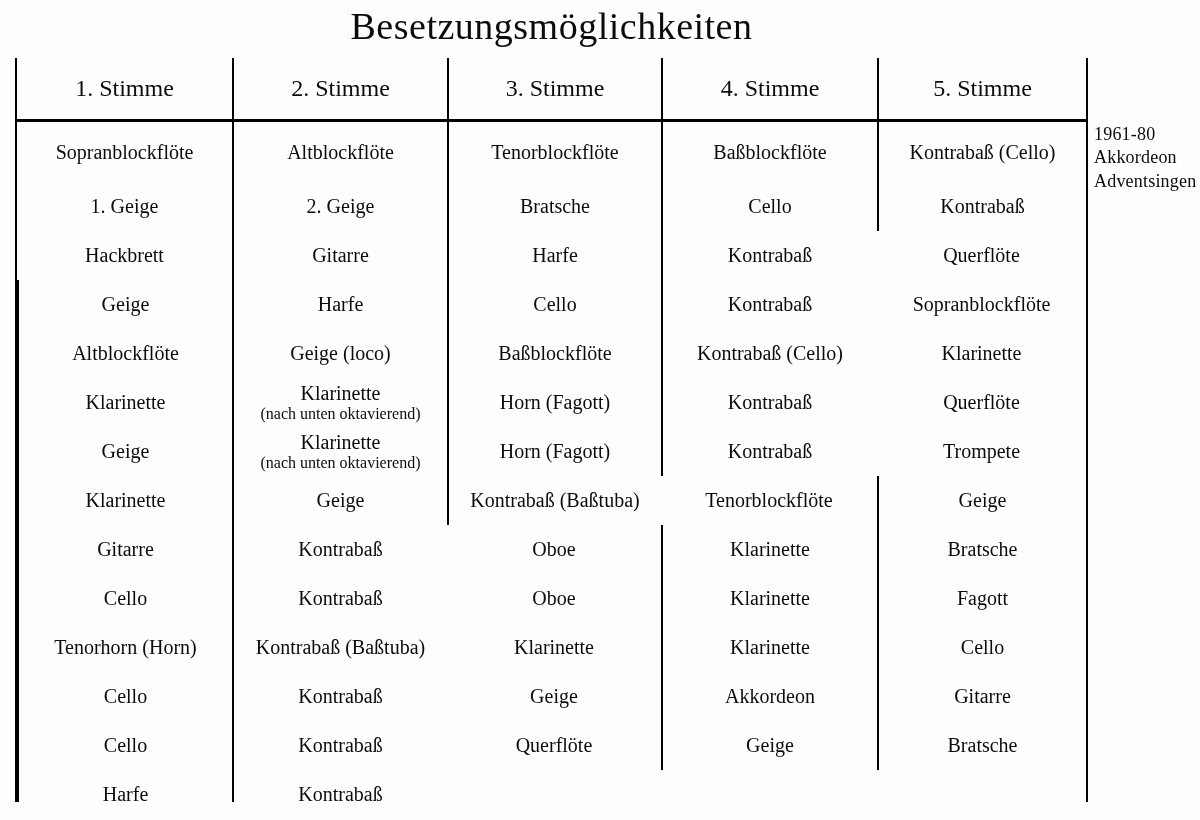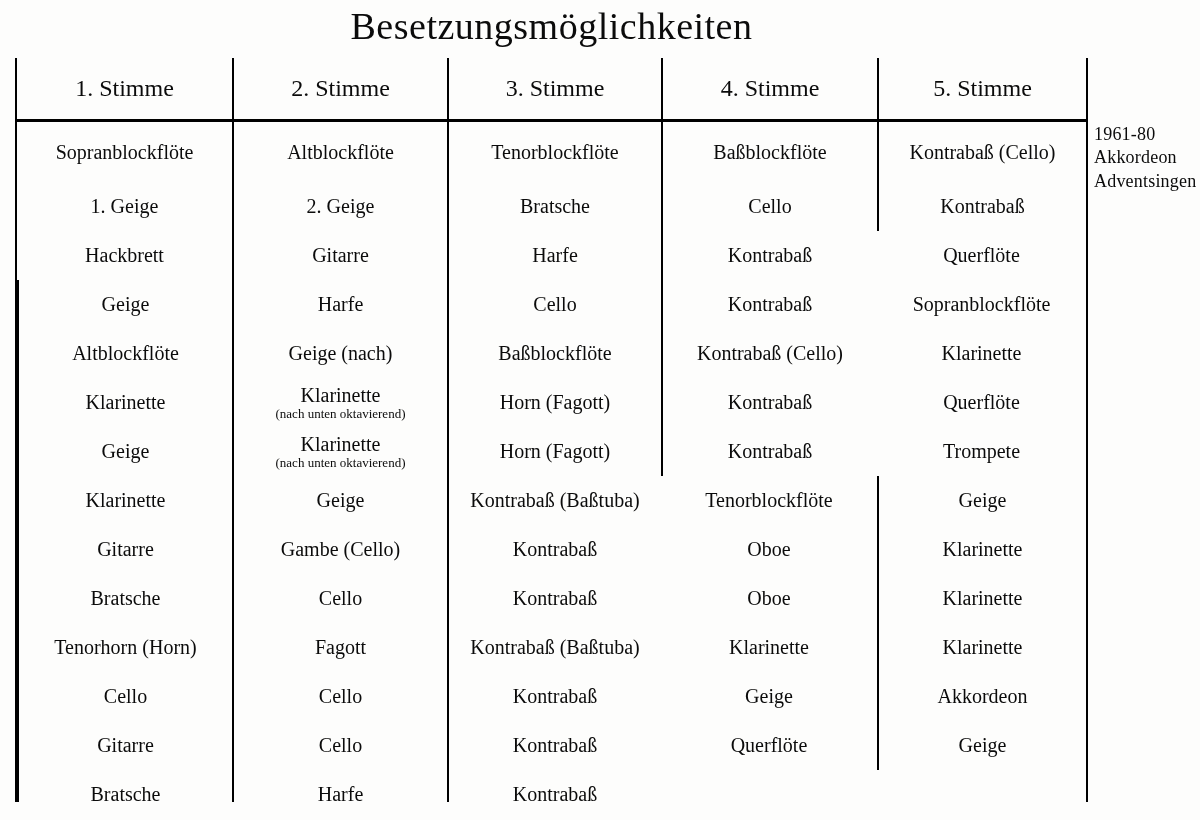--- a/index.html
+++ b/index.html
@@ -48,21 +48,21 @@
     align-items:center;
     justify-content:center;
     text-align:center;
     font-size:20px;
     line-height:1.12;
     overflow:hidden;
   }
   .cell.cb{ border-left:2px solid var(--line); }
   .cell.th{ border-bottom:3px solid var(--line); font-size:24px;justify-content:center; }
   .cell .sub{
-    font-size:13px;
+    font-size:16px;
     line-height:1.05;
     margin-top:1px;
     white-space:nowrap;
   }
   .cell .sub:empty{ display:none; }
   .side-note{
     position:absolute;
     left:1094px;
     top:123px;
     width:100px;
@@ -151,21 +151,21 @@
       <div class="cell cb">
         <span class="main">Kontrabaß</span>
       </div>
       <div class="cell">
         <span class="main">Sopranblockflöte</span>
       </div>
       <div class="cell cb">
         <span class="main">Altblockflöte</span>
       </div>
       <div class="cell cb">
-        <span class="main">Geige (nach)</span>
+        <span class="main">Geige (loco)</span>
       </div>
       <div class="cell cb">
         <span class="main">Baßblockflöte</span>
       </div>
       <div class="cell cb">
         <span class="main">Kontrabaß (Cello)</span>
       </div>
       <div class="cell">
         <span class="main">Klarinette</span>
       </div>
@@ -213,23 +213,20 @@
       <div class="cell">
         <span class="main">Tenorblockflöte</span>
       </div>
       <div class="cell cb">
         <span class="main">Geige</span>
       </div>
       <div class="cell cb">
         <span class="main">Gitarre</span>
       </div>
       <div class="cell cb">
-        <span class="main">Gambe (Cello)</span>
-      </div>
-      <div class="cell cb">
         <span class="main">Kontrabaß</span>
       </div>
       <div class="cell">
         <span class="main">Oboe</span>
       </div>
       <div class="cell cb">
         <span class="main">Klarinette</span>
       </div>
       <div class="cell cb">
         <span class="main">Bratsche</span>
@@ -240,24 +237,24 @@
       <div class="cell cb">
         <span class="main">Kontrabaß</span>
       </div>
       <div class="cell">
         <span class="main">Oboe</span>
       </div>
       <div class="cell cb">
         <span class="main">Klarinette</span>
       </div>
       <div class="cell cb">
+        <span class="main">Fagott</span>
+      </div>
+      <div class="cell cb">
         <span class="main">Tenorhorn (Horn)</span>
-      </div>
-      <div class="cell cb">
-        <span class="main">Fagott</span>
       </div>
       <div class="cell cb">
         <span class="main">Kontrabaß (Baßtuba)</span>
       </div>
       <div class="cell">
         <span class="main">Klarinette</span>
       </div>
       <div class="cell cb">
         <span class="main">Klarinette</span>
       </div>

